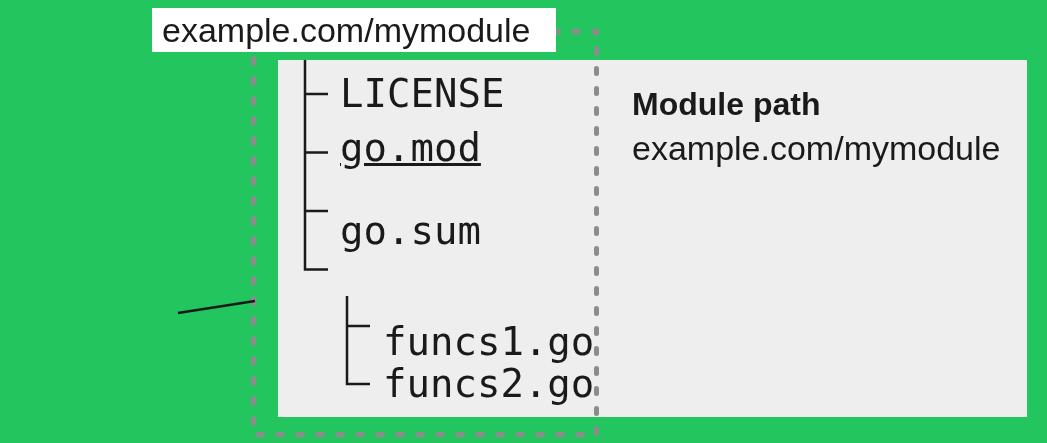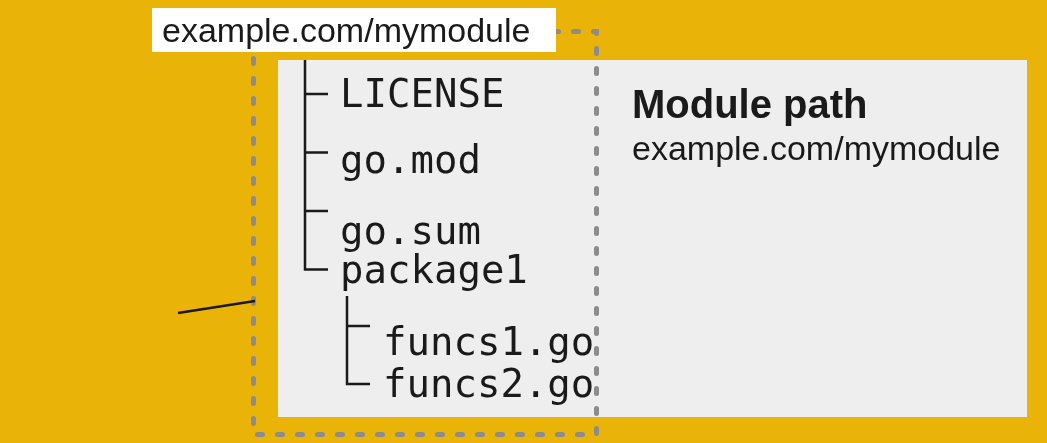--- a/index.html
+++ b/index.html
@@ -4,21 +4,21 @@
 <style>
   html, body {
     margin: 0;
     padding: 0;
     background: #ffffff;
   }
   .canvas {
     position: relative;
     width: 1047px;
     height: 443px;
-    background: #eab308;
+    background: #22c55e;
     font-family: "Liberation Sans", sans-serif;
     color: #1a1a1a;
     overflow: hidden;
   }
   .panel-bg {
     position: absolute;
     left: 278px;
     top: 60px;
     width: 749px;
     height: 357px;
@@ -46,33 +46,33 @@
     position: absolute;
     height: 40px;
     line-height: 40px;
     font-family: "DejaVu Sans Mono", monospace;
     font-size: 39px;
     white-space: nowrap;
   }
   .tree-item.lvl1 { left: 340px; }
   .tree-item.lvl2 { left: 383px; margin-top: 16px; }
   .row-0 { top: 74px; }
-  .row-1 { top: 140px; }
+  .row-1 { top: 128px; text-decoration: underline; }
   .row-2 { top: 191px; margin-top: 20px; }
   .row-3 { top: 250px; }
   .row-4 { top: 306px; }
   .row-5 { top: 348px; }
   .module-panel {
     position: absolute;
     left: 632px;
     top: 82px;
     white-space: nowrap;
   }
   .module-heading {
-    font-size: 40px;
+    font-size: 32px;
     line-height: 44px;
     font-weight: bold;
   }
   .module-value {
     font-size: 34px;
     line-height: 44px;
   }
   .repo-label {
     position: absolute;
     left: 8px;
@@ -101,21 +101,20 @@
              M347 326 H370" fill="none" stroke="#1a1a1a" stroke-width="2.5"></path>
 
     <path d="M178 313 L255 301" fill="none" stroke="#1a1a1a" stroke-width="2.5"></path>
   </svg>
 
   <div class="repo-title">example.com/mymodule</div>
 
   <div class="tree-item lvl1 row-0">LICENSE</div>
   <div class="tree-item lvl1 row-1">go.mod</div>
   <div class="tree-item lvl1 row-2">go.sum</div>
-  <div class="tree-item lvl1 row-3">package1</div>
   <div class="tree-item lvl2 row-4">funcs1.go</div>
   <div class="tree-item lvl2 row-5">funcs2.go</div>
 
   <div class="module-panel">
     <div class="module-heading">Module path</div>
     <div class="module-value">example.com/mymodule</div>
   </div>
 
 
 </div>

